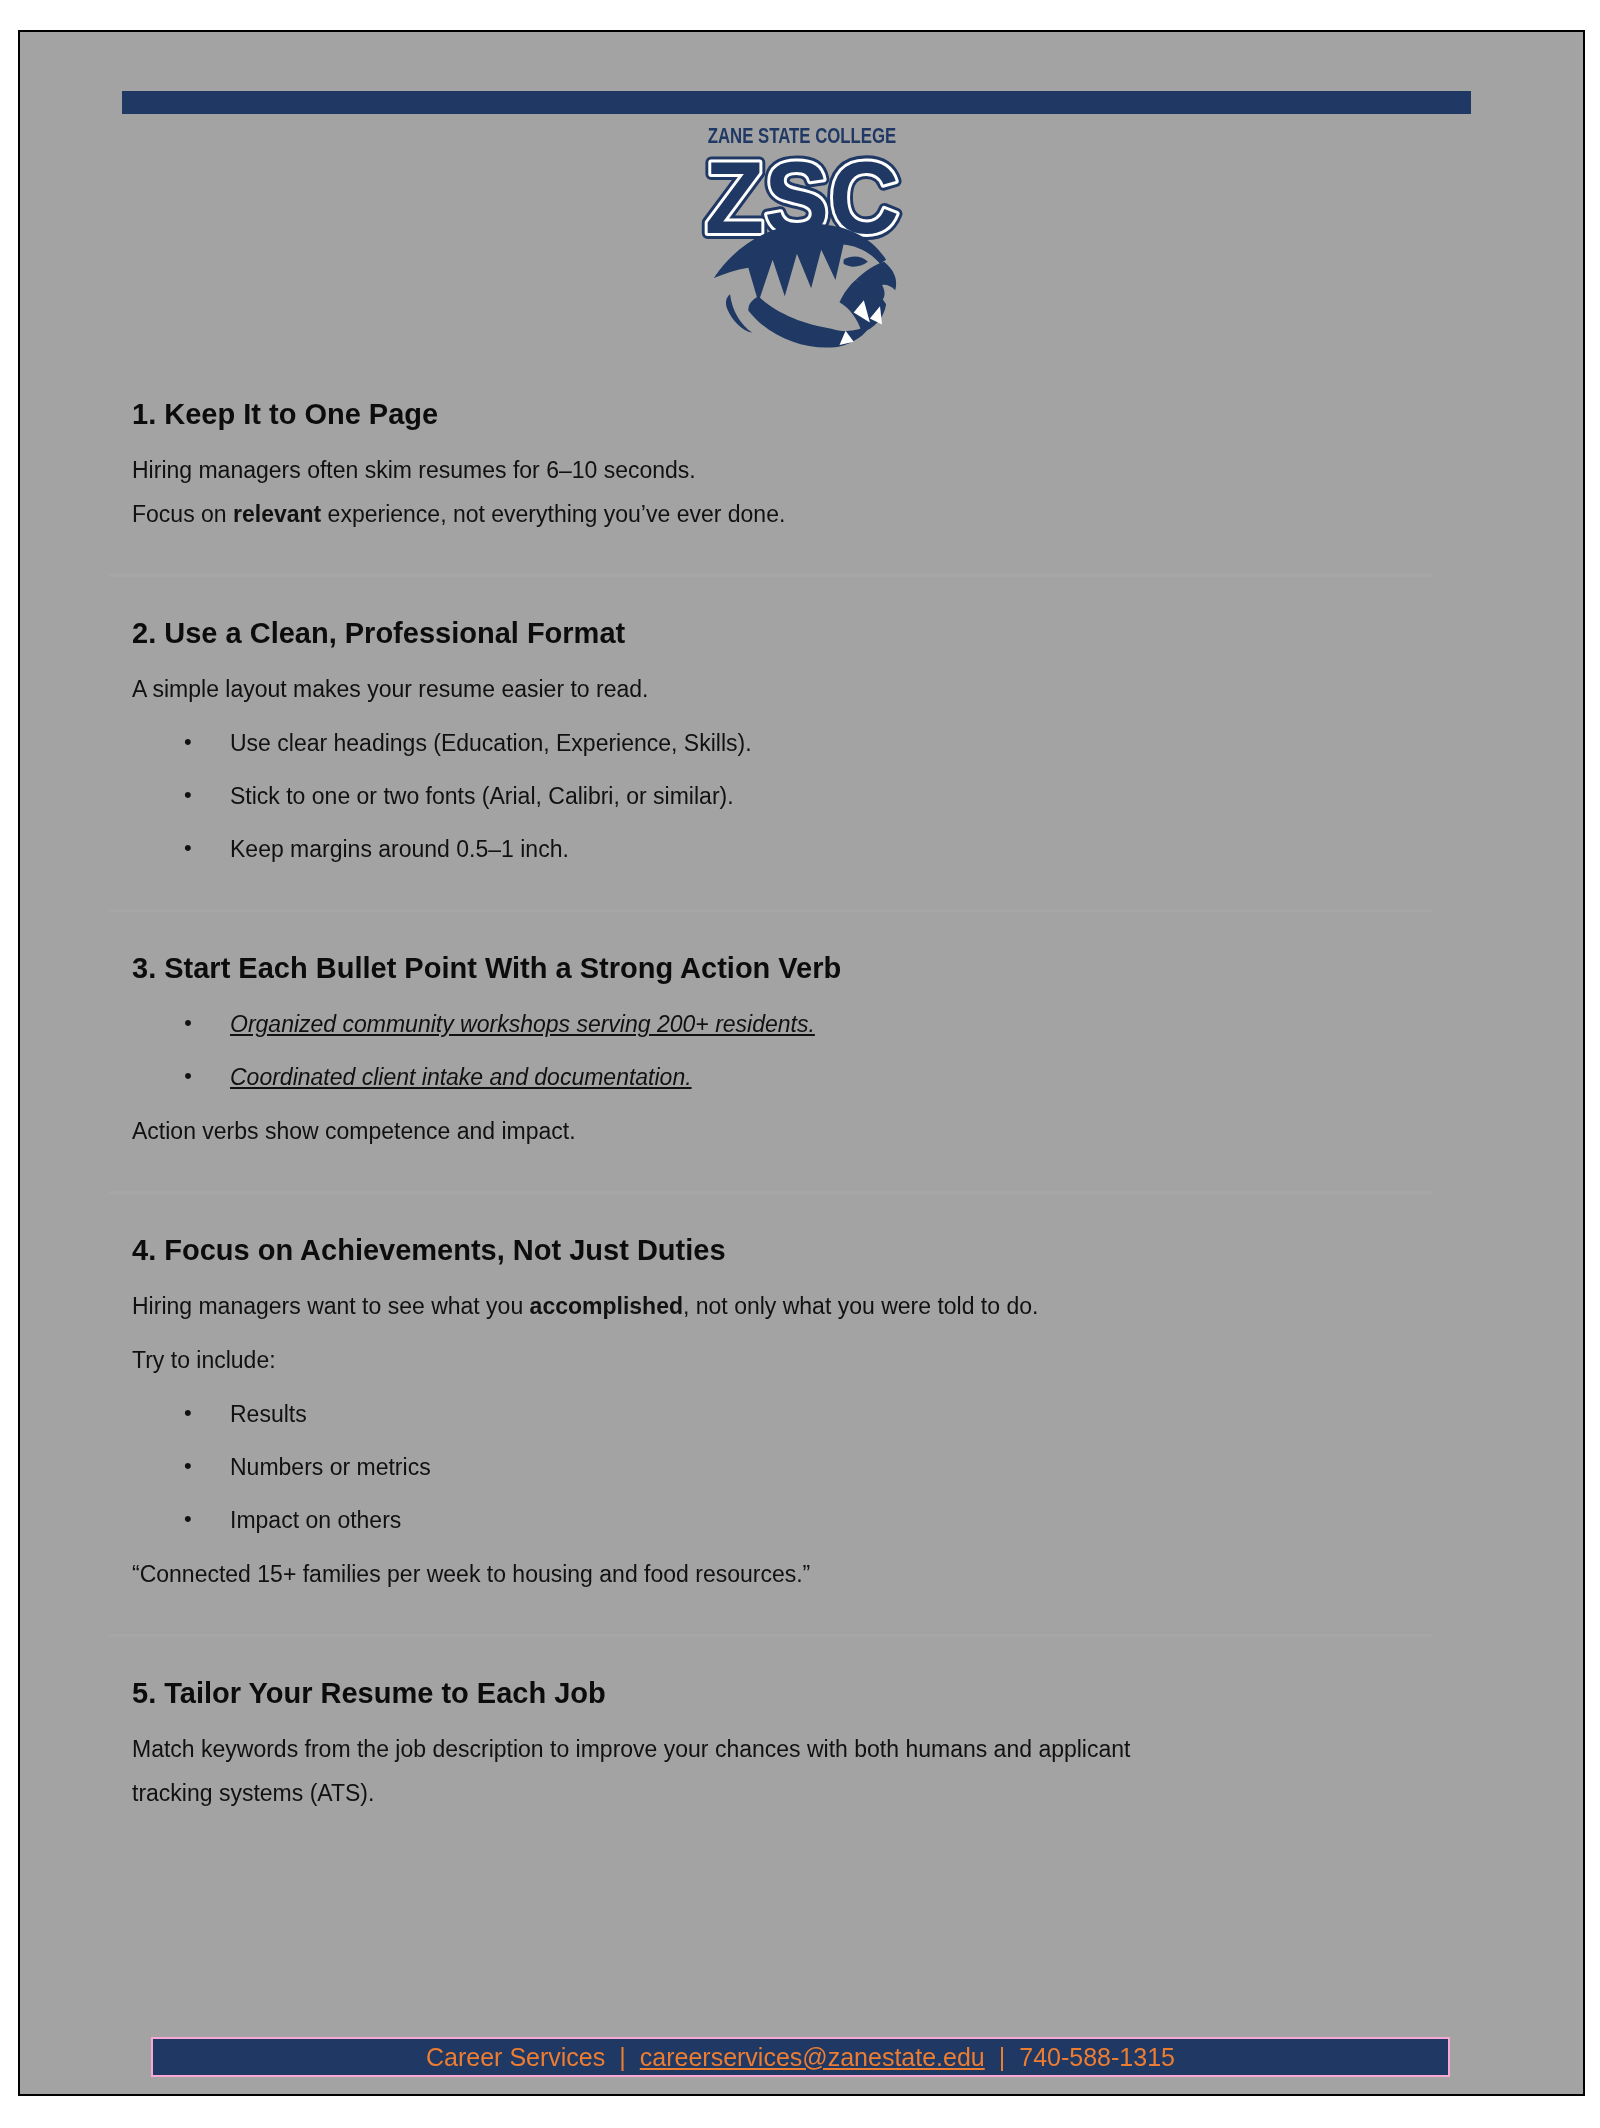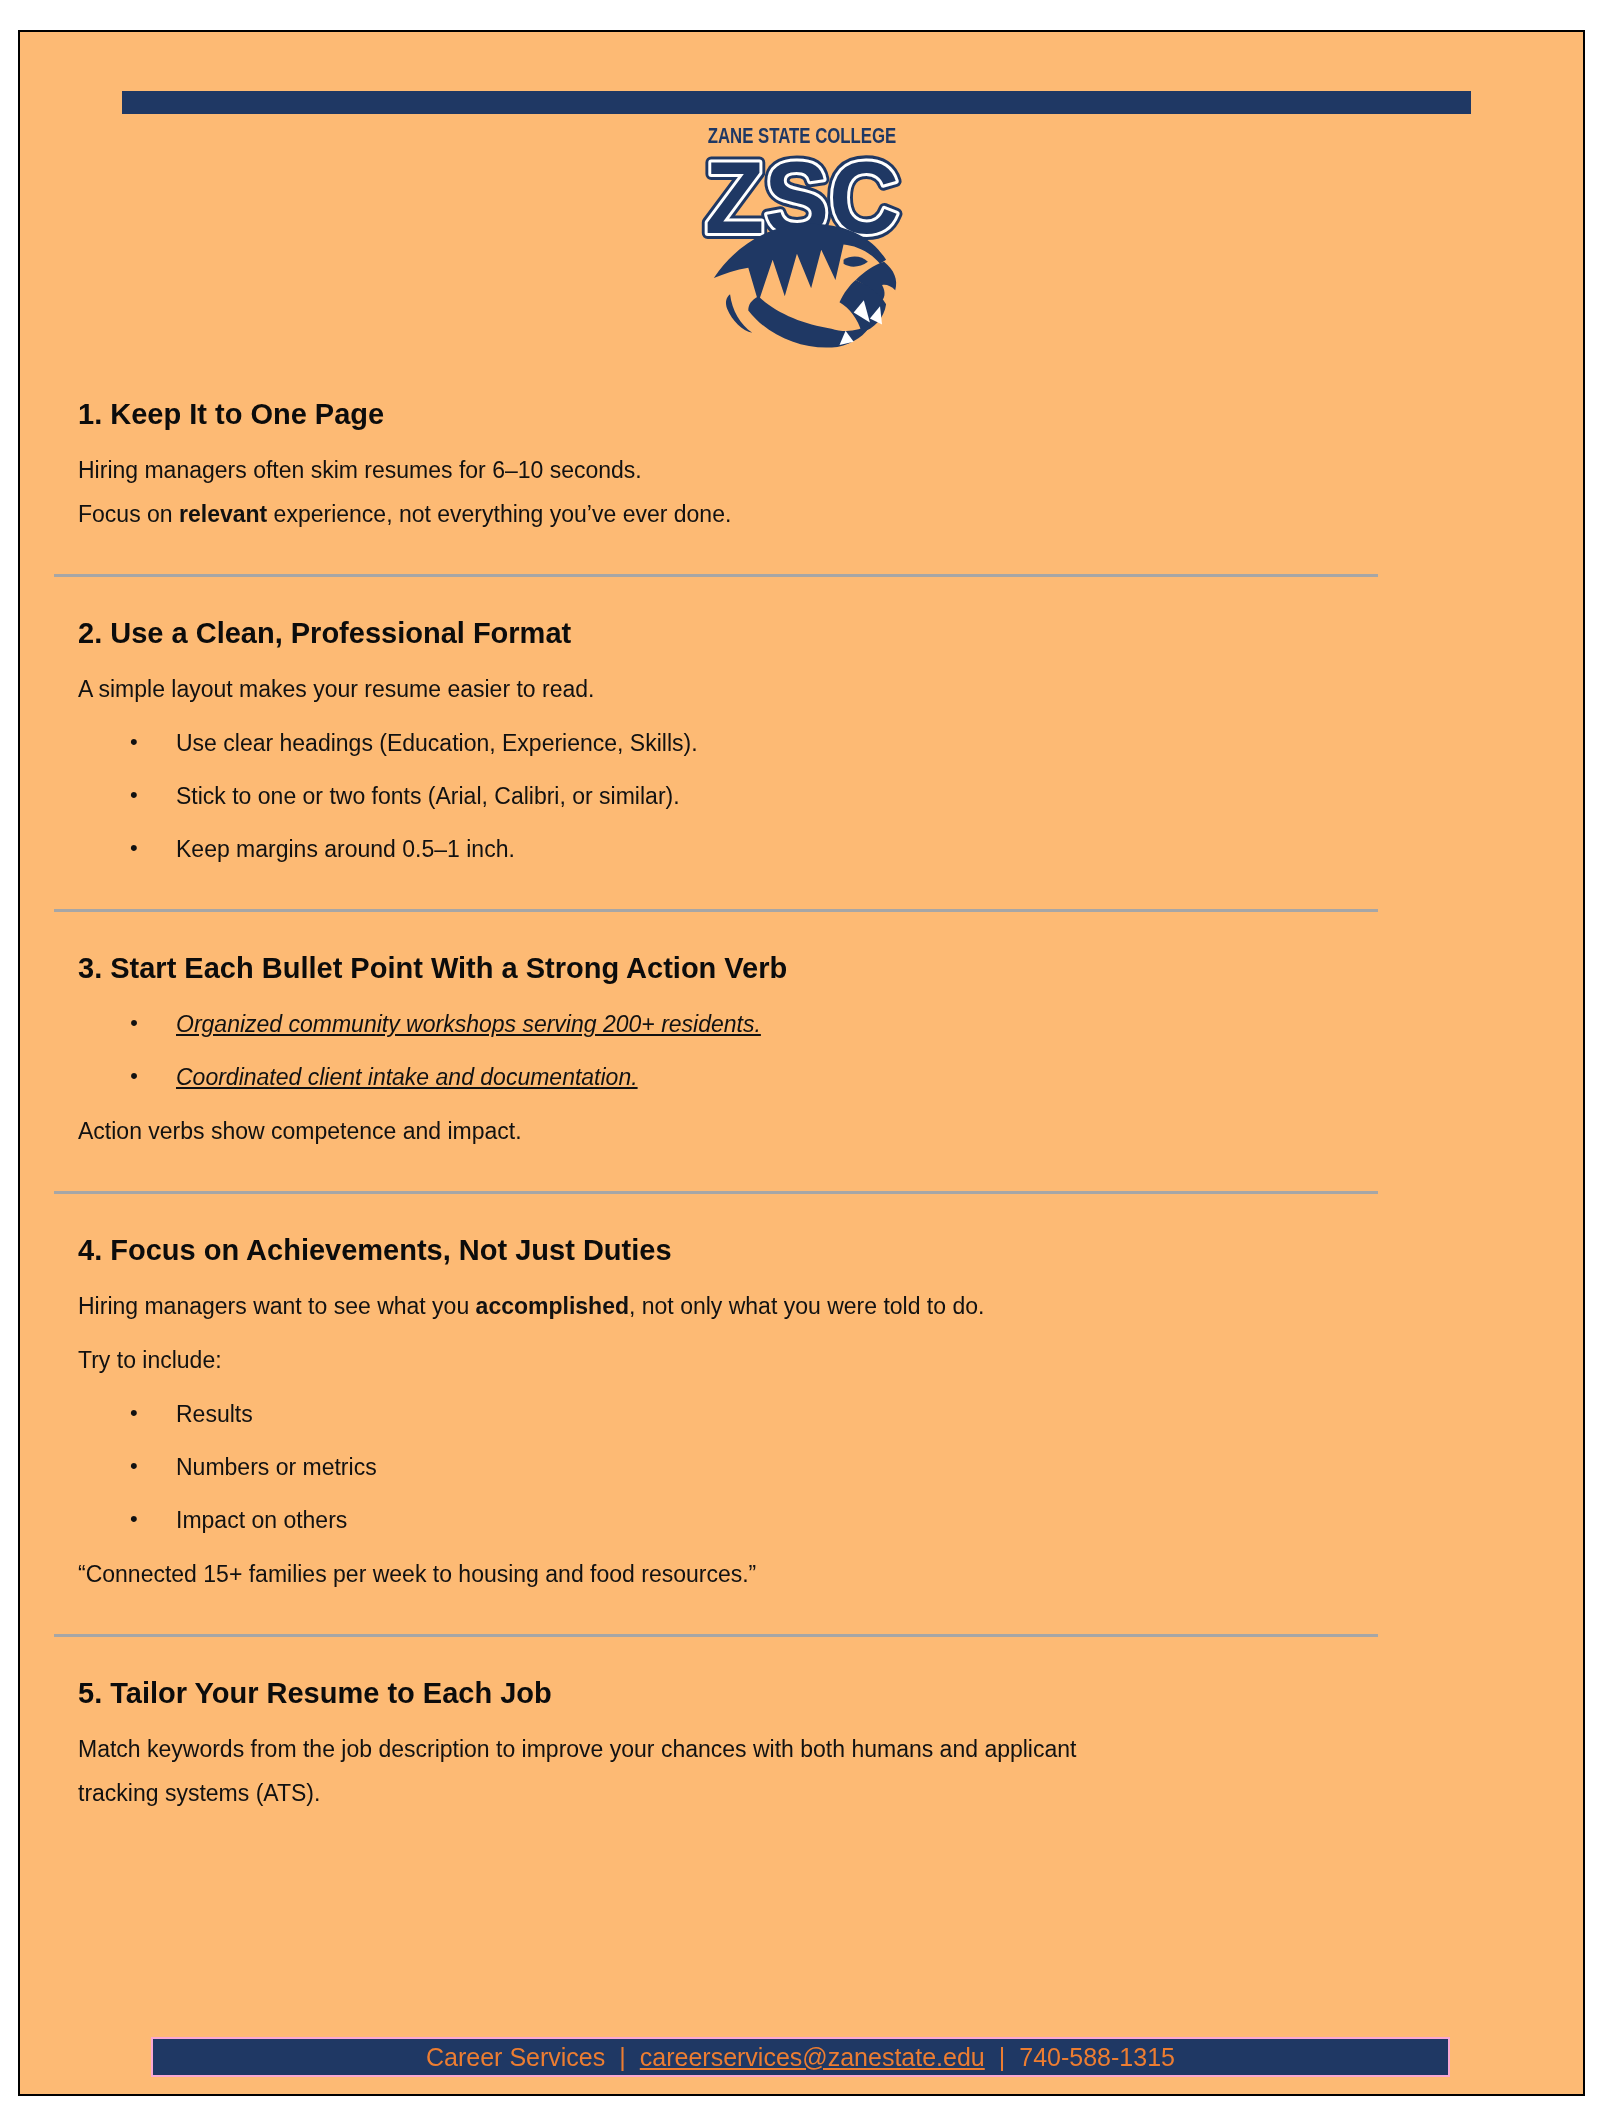--- a/index.html
+++ b/index.html
@@ -8,38 +8,38 @@
     width: 1600px; height: 2128px;
     font-family: "Liberation Sans", sans-serif;
     color: #111111;
     position: relative;
   }
   .page {
     position: absolute;
     left: 18px; top: 30px;
     width: 1567px; height: 2066px;
     border: 2px solid #000000;
-    background: #fdba74;
+    background: #a3a3a3;
   }
   .header-bar {
     margin: 59px 0 0 102px;
     width: 1349px; height: 23px;
     background: #1F3864;
   }
   .logo-wrap { text-align: center; margin-top: 12px; }
   .logo-wrap svg { display: inline-block; }
   .doc-title {
     text-align: center;
     font-size: 44px;
     font-weight: bold;
     color: #0c0c0c;
     margin-top: 8px;
     line-height: 50px;
   }
-  .content { padding: 0 120px 0 58px; }
+  .content { padding: 0 120px 0 112px; }
   .content h2 {
     font-size: 29px;
     font-weight: bold;
     color: #0c0c0c;
     margin-top: 38px;
     line-height: 36px;
   }
   .content p, .content .line {
     font-size: 23px;
     line-height: 32px;

